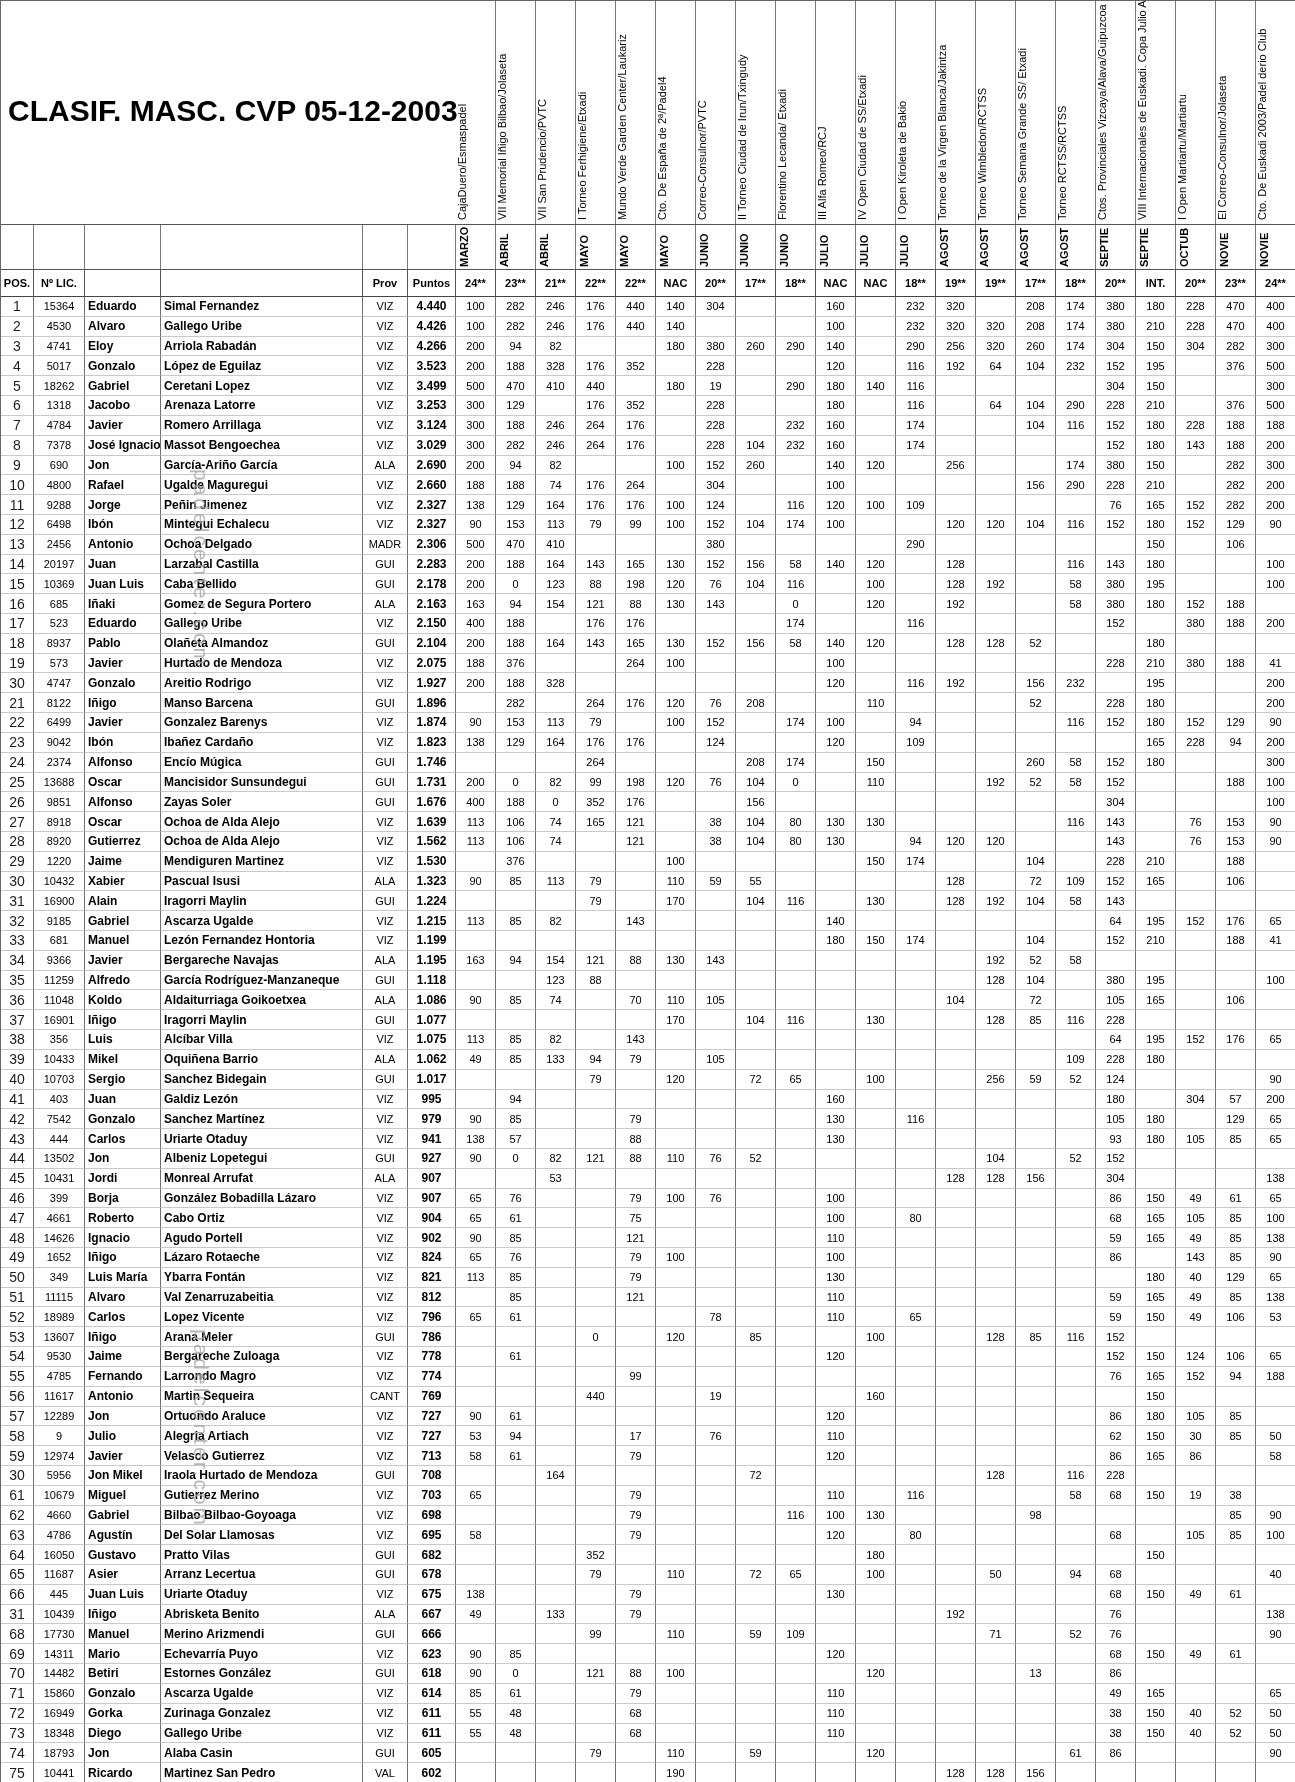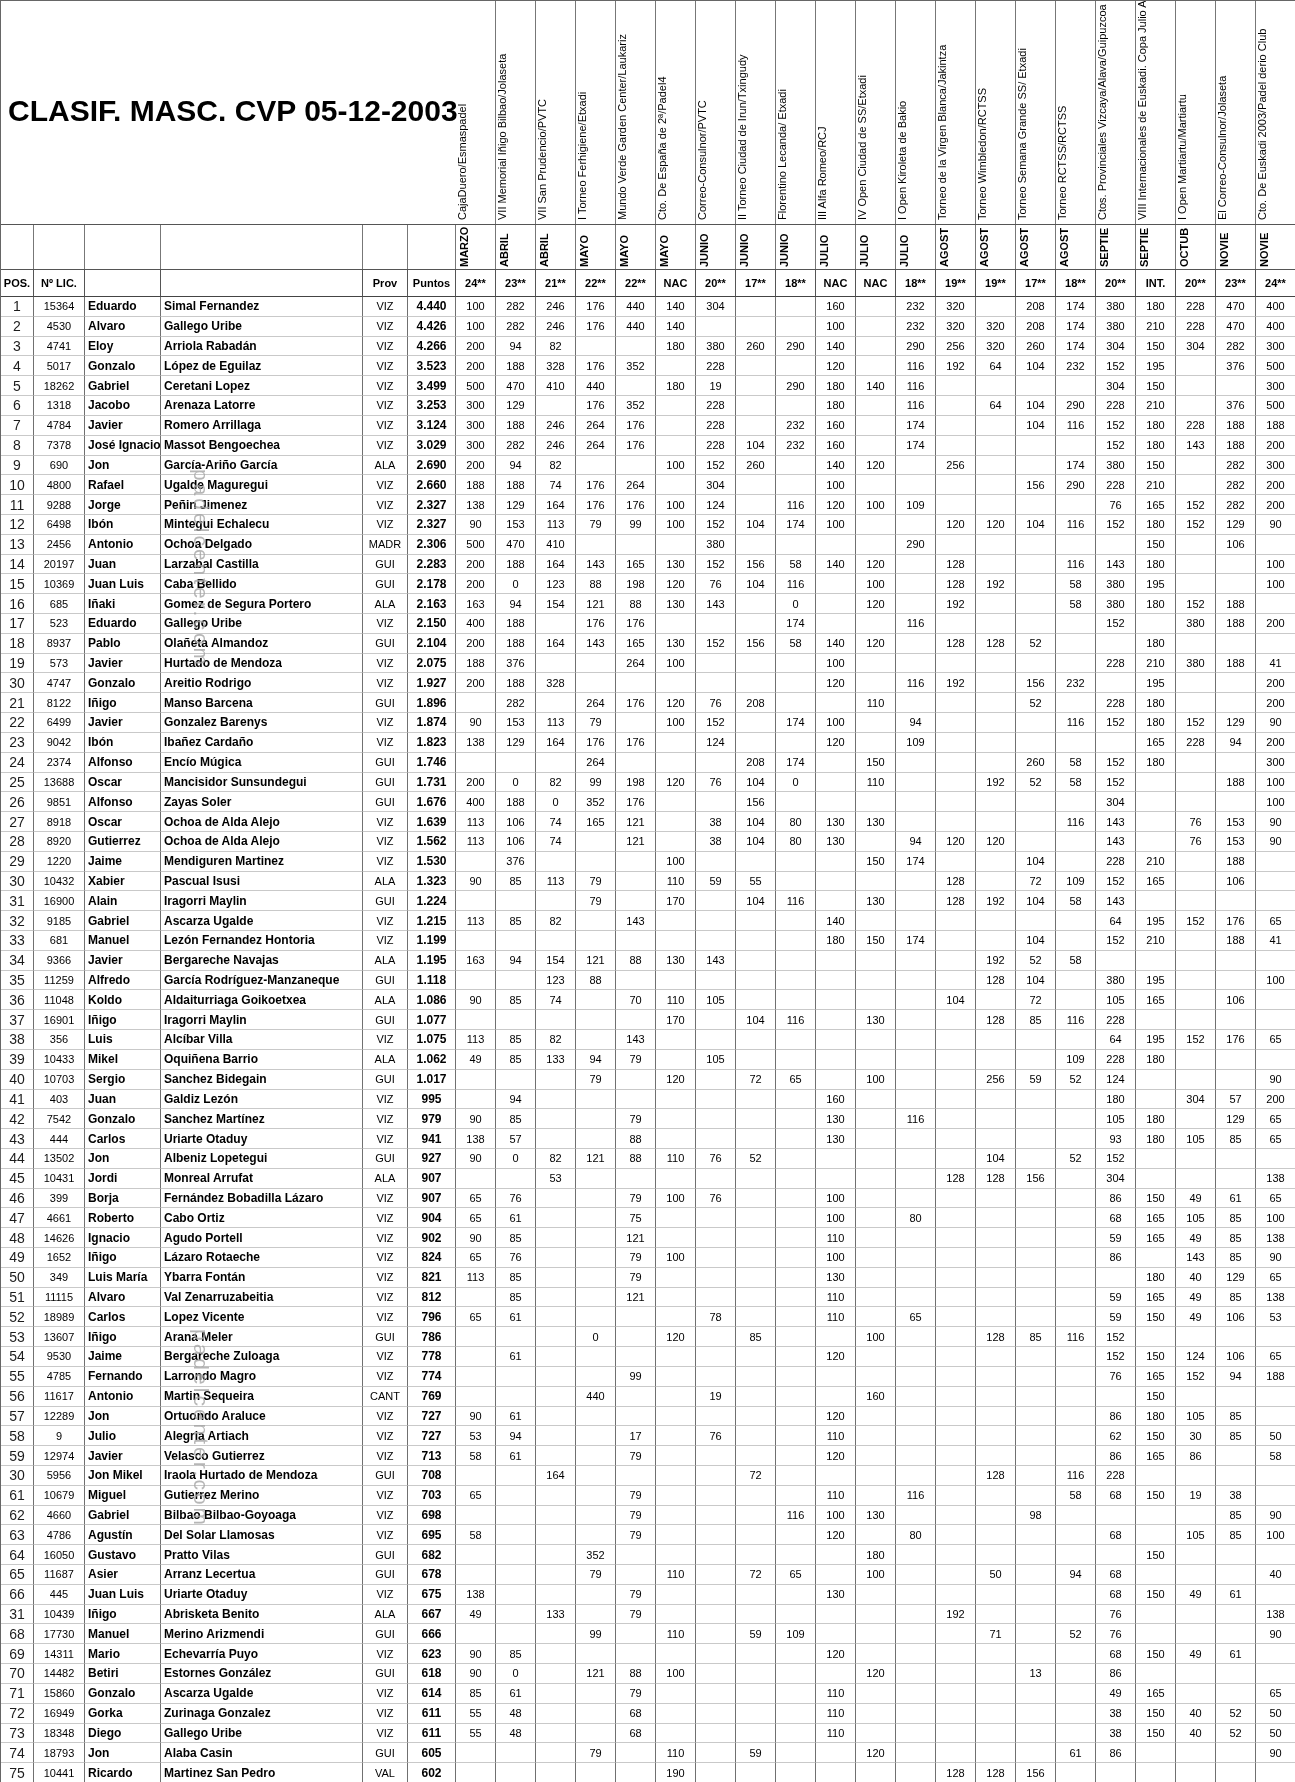--- a/index.html
+++ b/index.html
@@ -1512,21 +1512,21 @@
         <div class="cell w-s">304</div>
         <div class="cell w-s"></div>
         <div class="cell w-s"></div>
         <div class="cell w-s"></div>
         <div class="cell w-s">138</div>
       </div>
       <div class="row">
         <div class="cell pos w-pos">46</div>
         <div class="cell w-lic">399</div>
         <div class="cell name w-first">Borja</div>
-        <div class="cell name w-last">Fernández Bobadilla Lázaro</div>
+        <div class="cell name w-last">González Bobadilla Lázaro</div>
         <div class="cell w-prov">VIZ</div>
         <div class="cell pts w-pts">907</div>
         <div class="cell w-s">65</div>
         <div class="cell w-s">76</div>
         <div class="cell w-s"></div>
         <div class="cell w-s"></div>
         <div class="cell w-s">79</div>
         <div class="cell w-s">100</div>
         <div class="cell w-s">76</div>
         <div class="cell w-s"></div>

